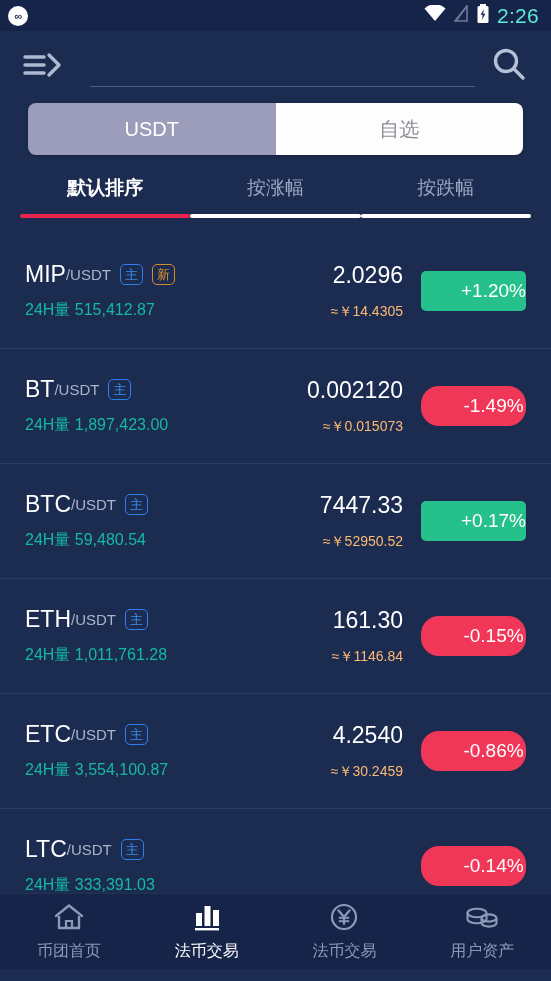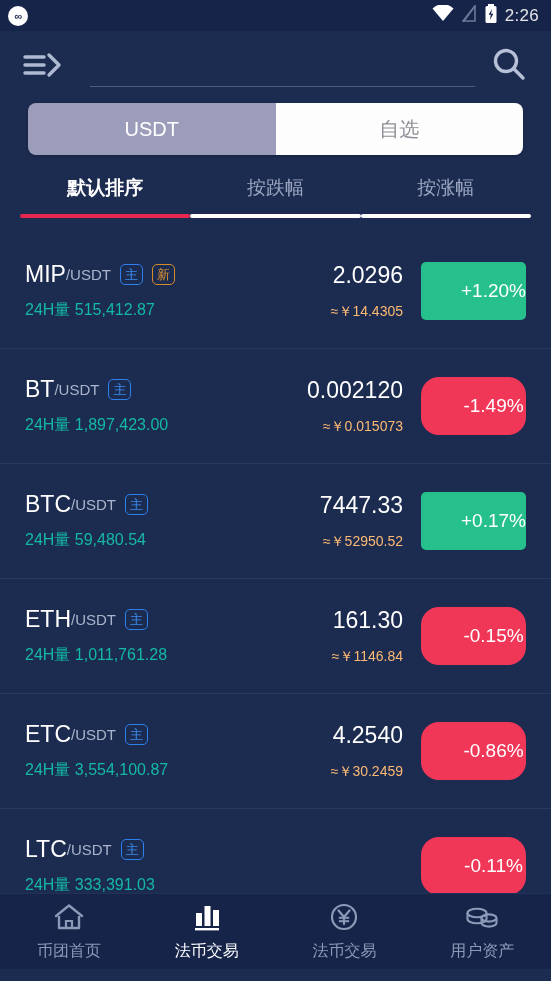--- a/index.html
+++ b/index.html
@@ -19,21 +19,21 @@
   }
   .sb-left { display:flex; align-items:center; }
   .app-icon {
     width:20px; height:20px; border-radius:50%;
     background:#ffffff; color:#16244a;
     font-size:11px; font-weight:bold;
     display:flex; align-items:center; justify-content:center;
     letter-spacing:-1px;
   }
   .sb-right { display:flex; align-items:center; gap:8px; }
-  .sb-time { color:#e5e5e5; font-size:17px; letter-spacing:.3px; }
+  .sb-time { color:#5eead4; font-size:21px; letter-spacing:.3px; }
 
   
   .header {
     height:67px; display:flex; align-items:center;
     padding:0 22px; gap:14px;
   }
   .menu-icon { width:44px; height:34px; flex:0 0 auto; }
   .search-wrap { flex:1; display:flex; align-items:flex-end; height:44px; padding-left:10px;}
   .search-input {
     width:100%; background:transparent; border:none;
@@ -88,21 +88,21 @@
   .badge.main { border:1px solid #2f80ed; color:#3c8ef0; }
   .badge.new  { border:1px solid #d68b2a; color:#e0952f; }
   .vol { color:#14b8a6; font-size:16px; }
   .col-mid {
     display:flex; flex-direction:column; align-items:flex-end;
     gap:14px; margin-right:18px; min-width:140px;
   }
   .price { color:#ffffff; font-size:23px; }
   .cny { color:#fdba74; font-size:14px; }
   .chg {
-    width:105px; height:58px; border-radius:5px;
+    width:105px; height:40px; border-radius:5px;
     display:flex; align-items:center; justify-content:center;
     color:#ffffff; font-size:19px;padding-left:40px;
   }
   .chg.up { background:#26c08c; }
   .chg.down { background:#f13758;border-radius:18px; }
 
   
   .bottomnav {
     position:absolute; left:0; bottom:12px; width:551px; height:76px;
     background:#16244a; display:flex; align-items:center;
@@ -174,27 +174,27 @@
     <div class="seg active">USDT</div>
     <div class="seg inactive">自选</div>
   </div>
 
   <div class="sorttabs">
     <div class="sorttab active">
       <span class="lbl">默认排序</span>
       <span class="bar"></span>
     </div>
     <div class="sorttab">
+      <span class="lbl">按涨幅</span>
+      <span class="bar"></span>
+    </div>
+    <div class="sorttab">
       <span class="lbl">按跌幅</span>
       <span class="bar"></span>
     </div>
-    <div class="sorttab">
-      <span class="lbl">按涨幅</span>
-      <span class="bar"></span>
-    </div>
   </div>
 
   <div class="list" id="coin-list">
       <div class="row">
     <div class="col-left">
       <div class="pair">
         <span class="sym">MIP</span>
         <span class="quote">/USDT</span>
         <span class="badge main">主</span>
             <span class="badge new">新</span>
@@ -287,21 +287,21 @@
       <div class="pair">
         <span class="sym">LTC</span>
         <span class="quote">/USDT</span>
         <span class="badge main">主</span>
       </div>
       <div class="vol">
         <span>24H量</span>
         <span>333,391.03</span>
       </div>
     </div>
-    <div class="chg down">-0.11%</div>
+    <div class="chg down">-0.14%</div>
       </div>
     </div>
 
   <div class="bottomnav">
 
     <div class="navitem">
       <span>
         <svg width="34" height="30" viewBox="0 0 34 30">
           <path d="M4 14 L17 3.5 L30 14" fill="none" stroke="currentColor" stroke-width="2.4" stroke-linecap="round" stroke-linejoin="round"></path>
           <path d="M7 14 L7 26 L27 26 L27 14" fill="none" stroke="currentColor" stroke-width="2.4" stroke-linejoin="round"></path>

